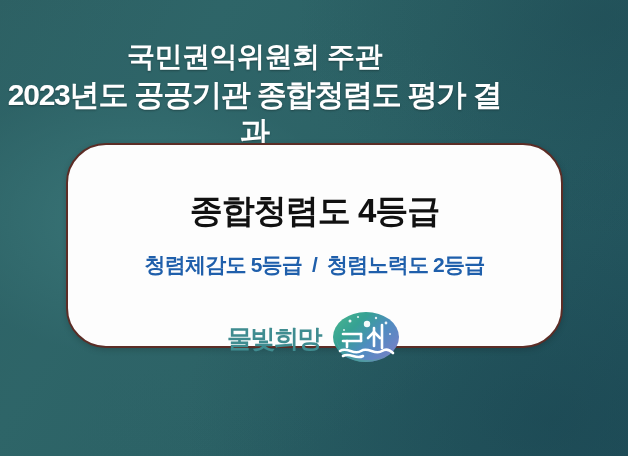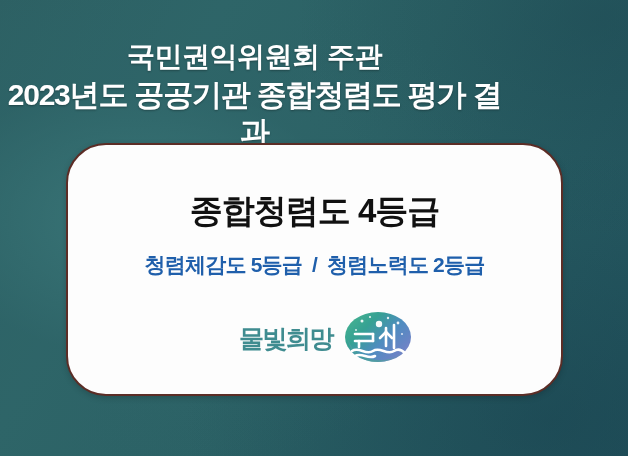--- a/index.html
+++ b/index.html
@@ -75,21 +75,21 @@
     margin-top: 3px;
     text-shadow: 0 1px 2px rgba(0,0,0,0.30);
   }
 
   
   .card {
     position: absolute;
     left: 66px;
     top: 143px;
     width: 497px;
-    height: 253px;
+    height: 205px;
     box-sizing: border-box;
     background: #fdfdfd;
     border: 2px solid #5c2d26;
     border-radius: 40px;
     z-index: 4;
     box-shadow: 0 2px 6px rgba(0,0,0,0.18);
   }
 
   .card-heading {
     position: absolute;
@@ -119,21 +119,20 @@
   
   .logo {
     position: absolute;
     left: 0;
     top: 163px;
     width: 100%;
     display: flex;
     align-items: center;
     justify-content: center;
     gap: 9px;
-    margin-left: 12px;
   }
   .logo-wordmark {
     color: #3f8c90;
     font-size: 25px;
     font-weight: bold;
     letter-spacing: -1.5px;
     line-height: 1;
   }
   .logo-emblem {
     width: 72px;

